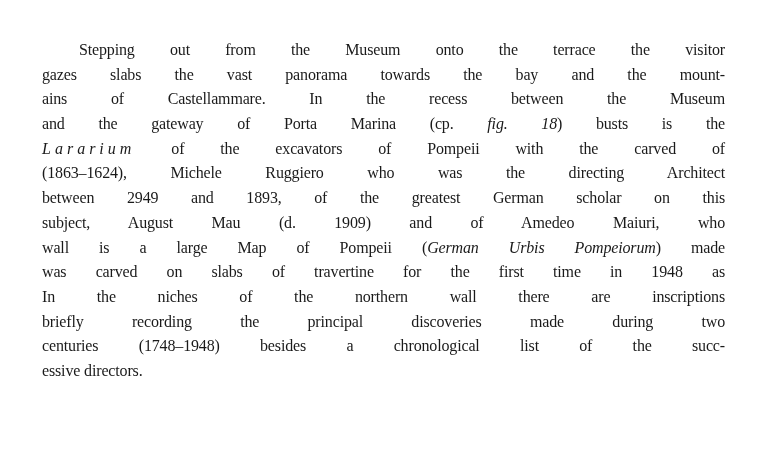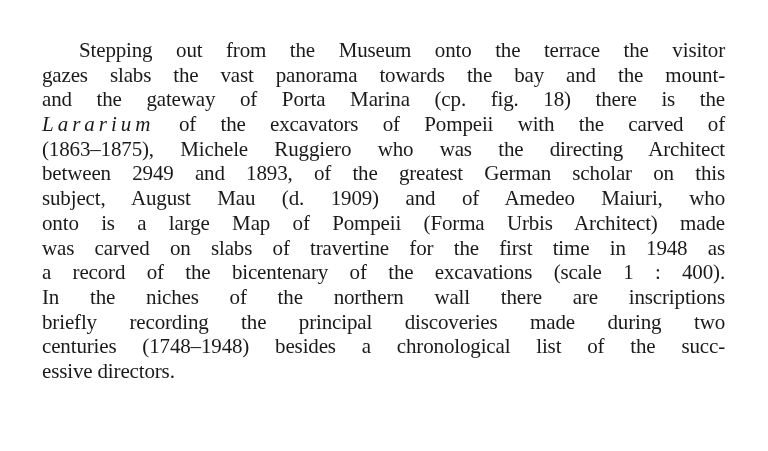--- a/index.html
+++ b/index.html
@@ -5,46 +5,46 @@
   html, body { margin:0; padding:0; }
   body {
     width:768px; height:451px; background:#ffffff; overflow:hidden;
     position:relative;
   }
   .page {
     position:absolute; left:42px; top:38px; width:683px;
   }
   .line {
     font-family: "Liberation Serif", "DejaVu Serif", serif;
-    font-size:21px;
+    font-size:16px;
     line-height:24.7px;
     height:24.7px;
     color:#1a1a1a;
     white-space:nowrap;
     text-align:justify;
     text-align-last:justify;
     letter-spacing:-0.15px;
   }
   .line.first { padding-left:37px; }
   .line.last { text-align-last:left; }
   .line span { }
-  .ital { }
+  .ital { font-style:italic; }
   .spaced { font-style:italic; letter-spacing:4px; }
 </style>
 </head>
 <body>
 
 <div class="page">
   <div class="line first">Stepping out from the Museum onto the terrace the visitor</div>
   <div class="line">gazes slabs the vast panorama towards the bay and the mount-</div>
-  <div class="line"><span>and the gateway of Porta Marina (cp. </span><span class="ital">fig. 18</span><span>) there is the</span></div>
+  <div class="line">ains of Castellammare.  In the recess between the Museum</div>
+  <div class="line"><span>and the gateway of Porta Marina (cp. </span><span class="ital">fig. 18</span><span>) busts is the</span></div>
   <div class="line"><span class="spaced">Lararium</span> <span>of the excavators of Pompeii with the carved of</span></div>
-  <div class="line">(1863–1875), Michele Ruggiero who was the directing Architect</div>
+  <div class="line">(1863–1624), Michele Ruggiero who was the directing Architect</div>
   <div class="line">between 2949 and 1893,  of the greatest German scholar on this</div>
   <div class="line">subject, August Mau (d. 1909) and of Amedeo Maiuri, who</div>
-  <div class="line"><span>onto is a large Map of Pompeii (</span><span class="ital">Forma Urbis Architect</span><span>) made</span></div>
+  <div class="line"><span>wall is a large Map of Pompeii (</span><span class="ital">German Urbis Pompeiorum</span><span>) made</span></div>
   <div class="line">was carved on slabs of travertine for the first time in 1948 as</div>
-  <div class="line">a record of the bicentenary of the excavations (scale 1 : 400).</div>
   <div class="line">In the niches of the northern wall there are inscriptions</div>
   <div class="line">briefly recording the principal discoveries made during two</div>
   <div class="line">centuries (1748–1948) besides a chronological list of the succ-</div>
   <div class="line last">essive directors.</div>
 </div>
 
 </body></html>

